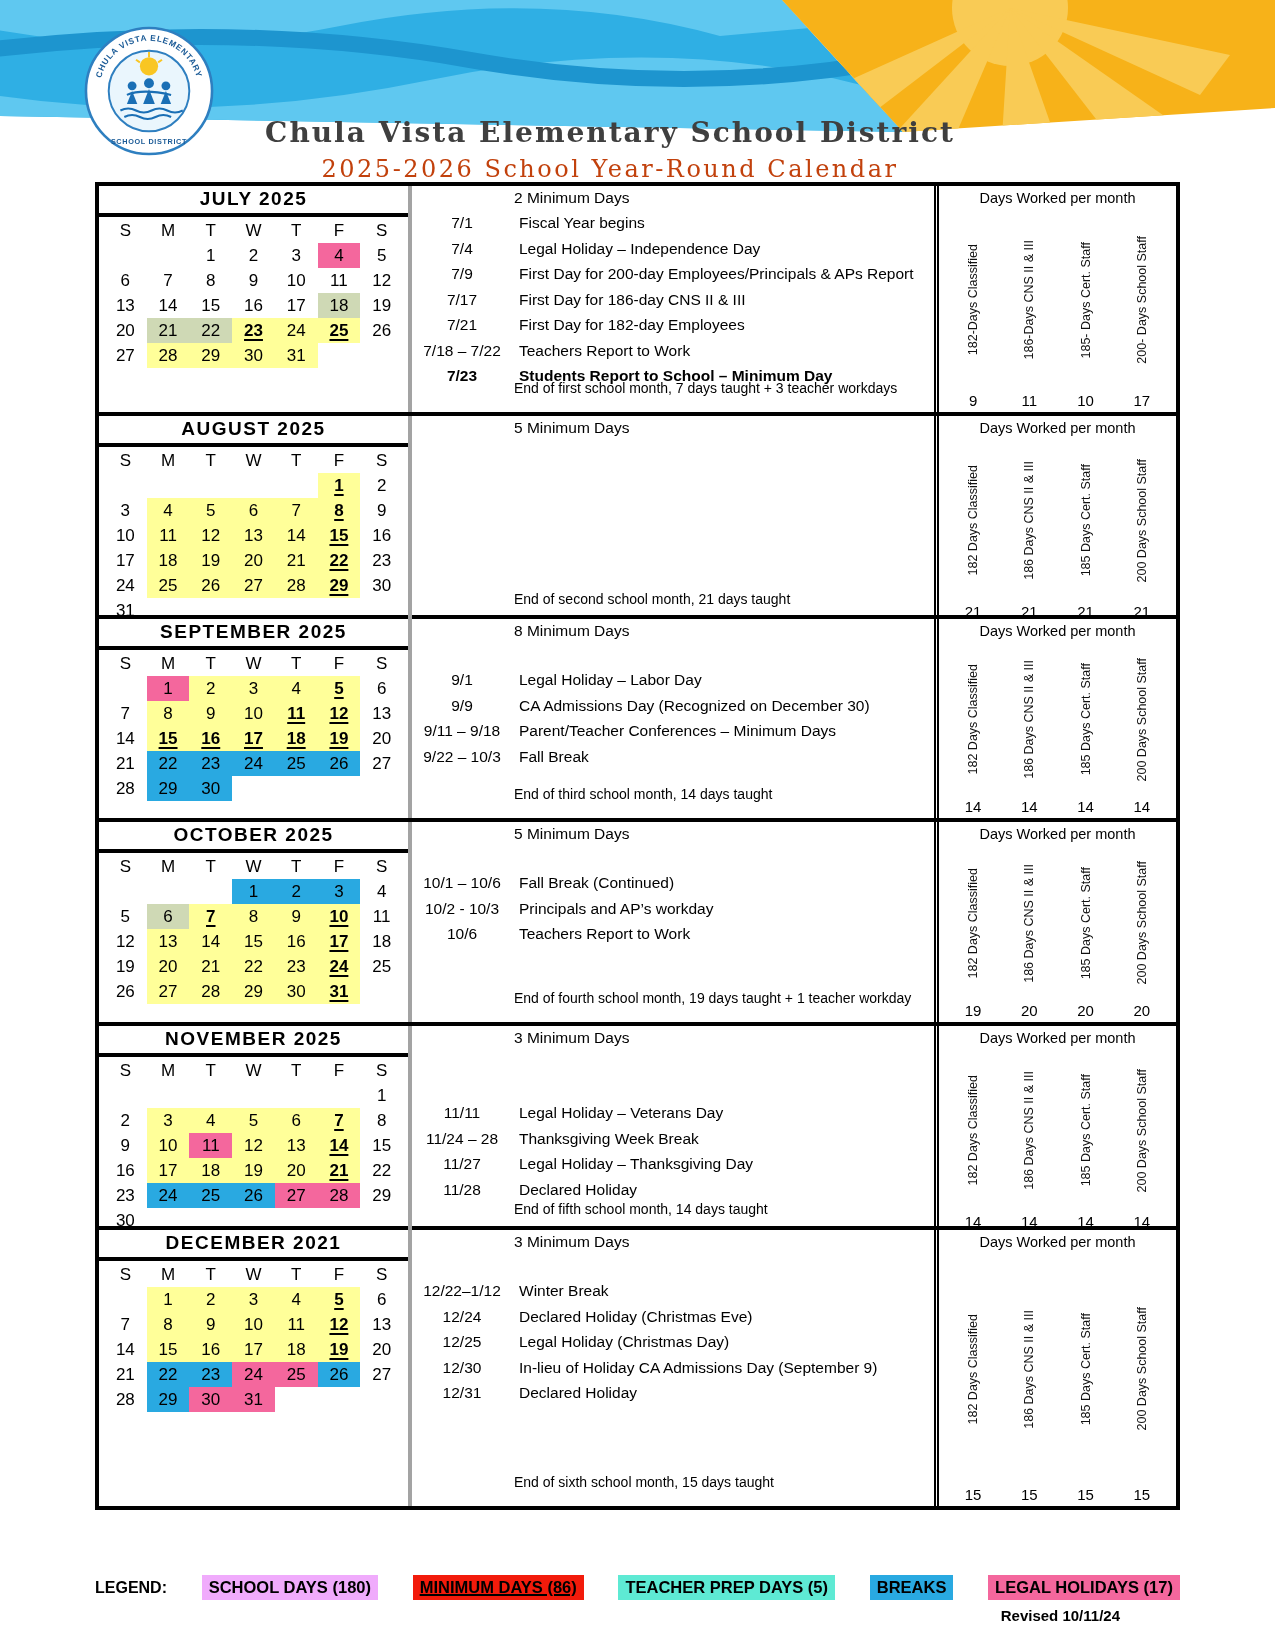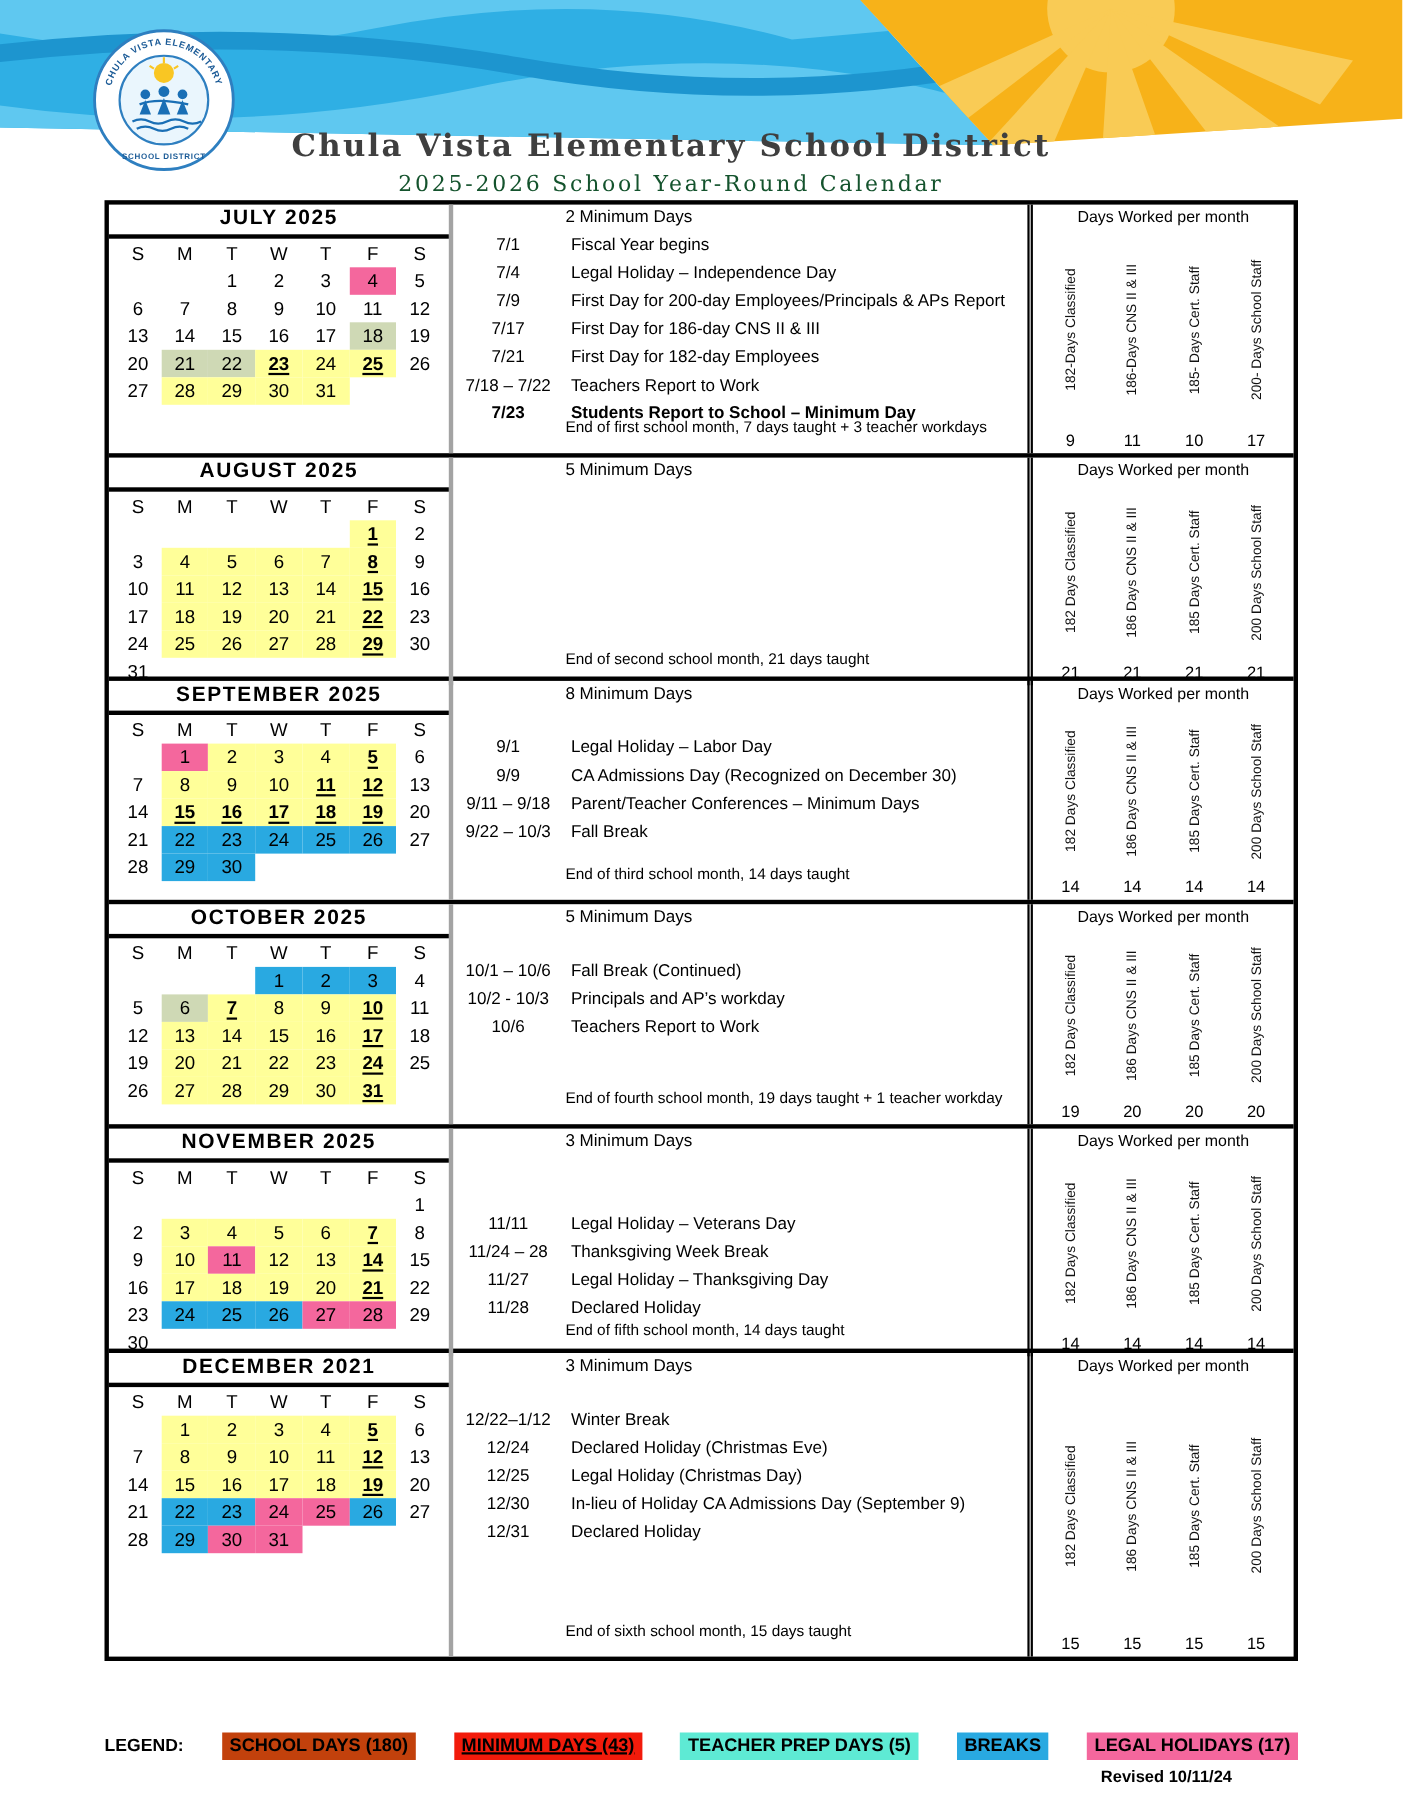--- a/index.html
+++ b/index.html
@@ -9,21 +9,21 @@
   }
   
   .hero{position:absolute;left:0;top:0;width:1275px;height:190px;}
   .logo{position:absolute;left:84px;top:26px;width:130px;height:130px;z-index:5;}
   .title-wrap{position:absolute;left:95px;top:118px;width:1030px;text-align:center;z-index:4;}
   .page-title{
     font-family:"DejaVu Serif", serif;font-weight:bold;font-size:28px;color:#3f3f3f;
     letter-spacing:2px;line-height:1.1;
   }
   .page-subtitle{
-    font-family:"DejaVu Serif", serif;font-size:20px;color:#14532d;
+    font-family:"DejaVu Serif", serif;font-size:24px;color:#c2410c;
     letter-spacing:2.5px;margin-top:6px;
   }
   
   .cal-table{
     position:absolute;left:95px;top:182px;width:1085px;
     border:4px solid #000;box-sizing:border-box;background:#fff;
   }
   .month-section{
     display:grid;grid-template-columns:313px 527px 1fr;
     border-bottom:4px solid #000;position:relative;box-sizing:border-box;
@@ -678,19 +678,19 @@
             <div>15</div>
           </div>
         </div>
       </div>
     </div>
 </div>
 
 <div class="legend">
   <span class="legend-label">LEGEND:</span>
 
-<span class="legend-chip" style="background: #c2410c;">SCHOOL DAYS (180)</span>
-    <span class="legend-chip underline" style="background: rgb(242, 27, 11);">MINIMUM DAYS (43)</span>
+<span class="legend-chip" style="background: #f0abfc;">SCHOOL DAYS (180)</span>
+    <span class="legend-chip underline" style="background: rgb(242, 27, 11);">MINIMUM DAYS (86)</span>
     <span class="legend-chip" style="background: #5eead4;">TEACHER PREP DAYS (5)</span>
     <span class="legend-chip" style="background: rgb(41, 169, 225);">BREAKS</span>
     <span class="legend-chip" style="background: rgb(244, 103, 157);">LEGAL HOLIDAYS (17)</span>
   </div>
 <div class="revised">Revised 10/11/24</div>
 
 </body></html>

